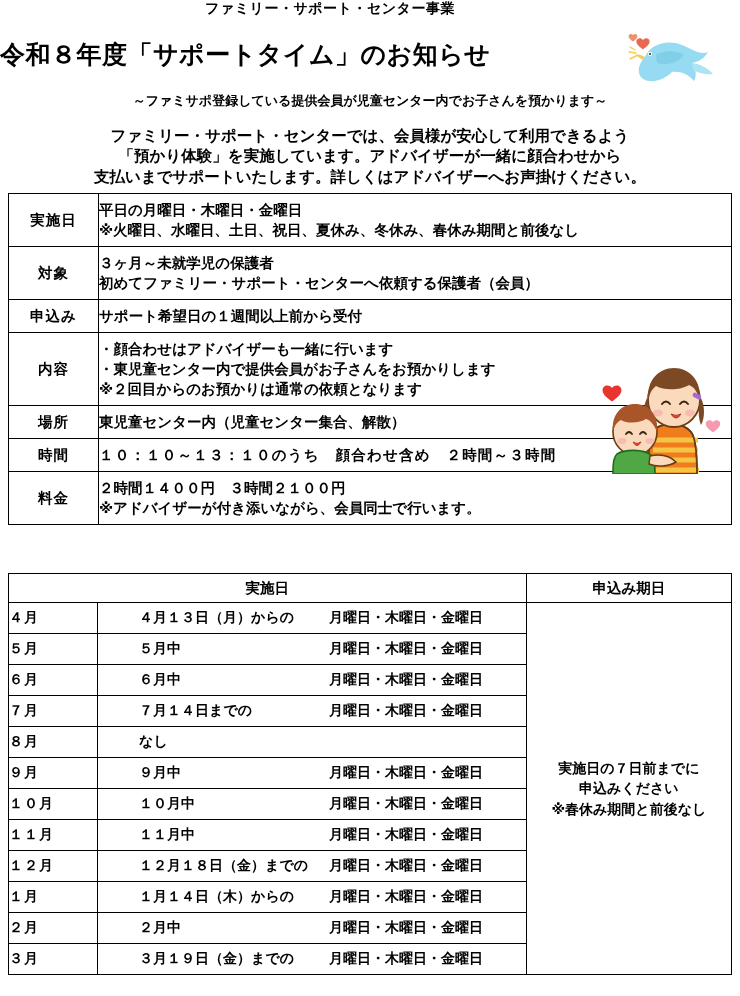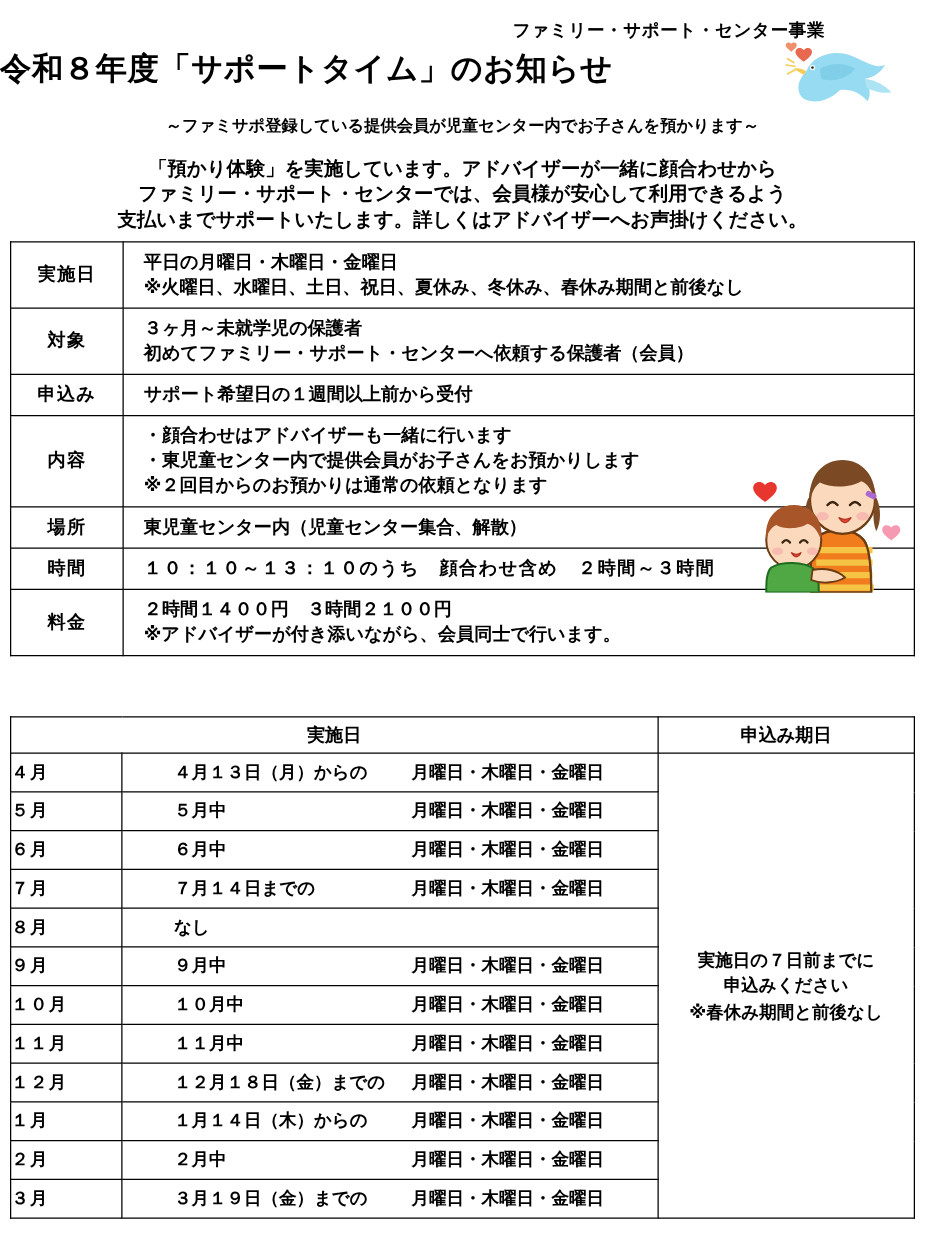--- a/index.html
+++ b/index.html
@@ -18,24 +18,24 @@
 
   .page {
     position: relative;
     width: 740px;
     height: 996px;
   }
 
   
   .eyebrow {
     position: absolute;
-    top: 16px;
+    top: 0;
     left: 0;
     width: 660px;
-    text-align: right;
+    text-align: center;
     font-size: 14px;
     font-weight: bold;
     letter-spacing: 0.5px;
   }
 
   .main-title {
     position: absolute;
     top: 38px;
     left: 0;
     width: 680px;
@@ -92,21 +92,21 @@
     vertical-align: middle;
     padding: 6px 0 6px 6px;
     line-height: 1.38;
   }
   .info-table td.label {
     width: 89px;
     text-align: center;
     padding: 6px 0;
     letter-spacing: 1px;
   }
-  .info-table td.value { padding-left: 16px; }
+  .info-table td.value { padding-left: 0; }
   .info-table .ln { display: block; white-space: nowrap; }
   .spaced { letter-spacing: 1.2px; }
 
   
   .family-art {
     position: absolute;
     top: 364px;
     left: 590px;
     width: 142px;
     height: 110px;
@@ -172,22 +172,22 @@
 
 <div class="page">
 
   <div class="eyebrow">ファミリー・サポート・センター事業</div>
 
   <div class="main-title">令和８年度「サポートタイム」のお知らせ</div>
 
   <div class="subtitle">～ファミサポ登録している提供会員が児童センター内でお子さんを預かります～</div>
 
   <div class="intro">
+    <div>ファミリー・サポート・センターでは、会員様が安心して利用できるよう</div>
     <div>「預かり体験」を実施しています。アドバイザーが一緒に顔合わせから</div>
-    <div>ファミリー・サポート・センターでは、会員様が安心して利用できるよう</div>
     <div>支払いまでサポートいたします。詳しくはアドバイザーへお声掛けください。</div>
   </div>
 
   <div class="bird-art">
     <svg viewBox="0 0 112 78" width="112" height="78" aria-hidden="true">
       <g opacity="0.92">
         <path d="M33 35 C38 22, 56 17, 70 23 C82 28, 88 33, 96 30 C92 37, 86 40, 80 41 C84 47, 85 54, 82 59 C76 52, 68 49, 60 50 C52 58, 40 62, 31 57 C25 53, 25 43, 33 35 Z" fill="#8ed8f0"></path>
         <path d="M44 33 C52 28, 64 28, 72 33 C66 41, 54 44, 45 41 Z" fill="#6ec6e4" opacity="0.75"></path>
         <path d="M80 41 C88 42, 96 46, 101 52 C94 53, 86 51, 81 48 Z" fill="#a6e2f3"></path>
         <path d="M33 35 C30 33, 26 32, 23 33 L31 38 Z" fill="#f2c94c"></path>

